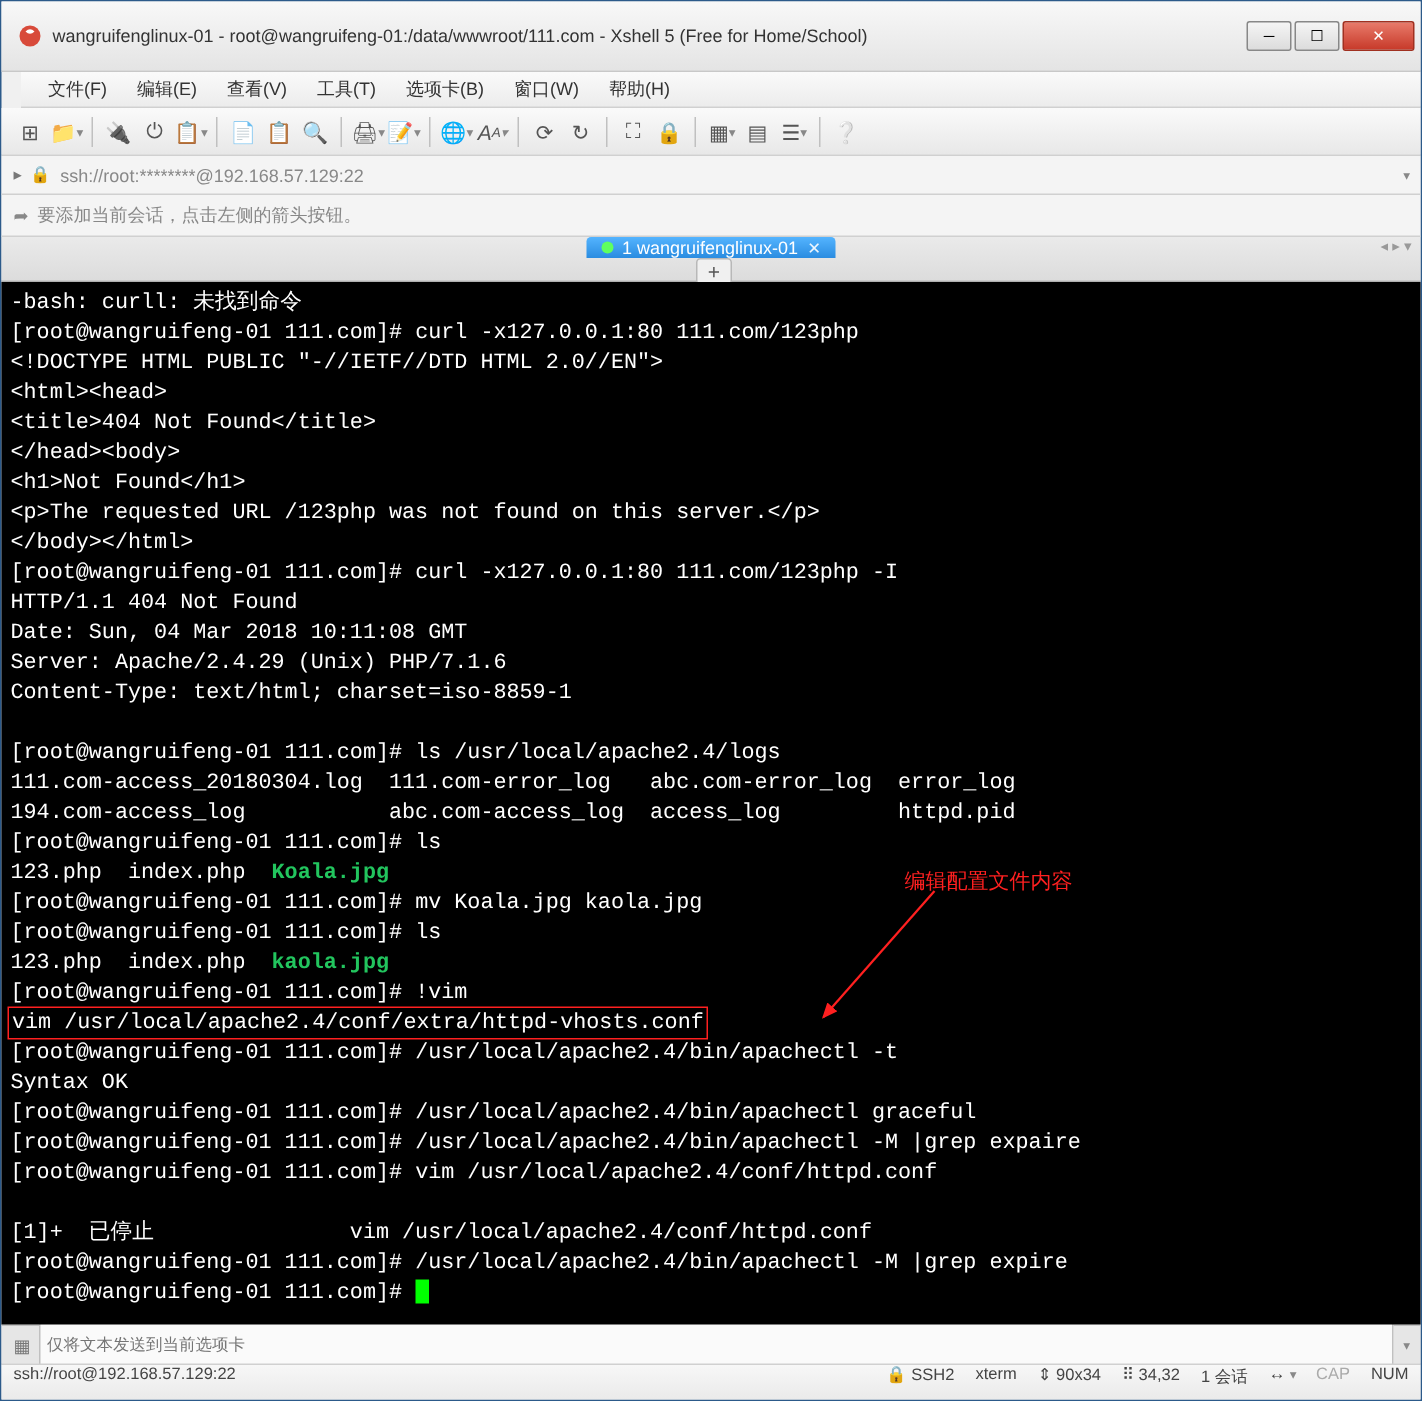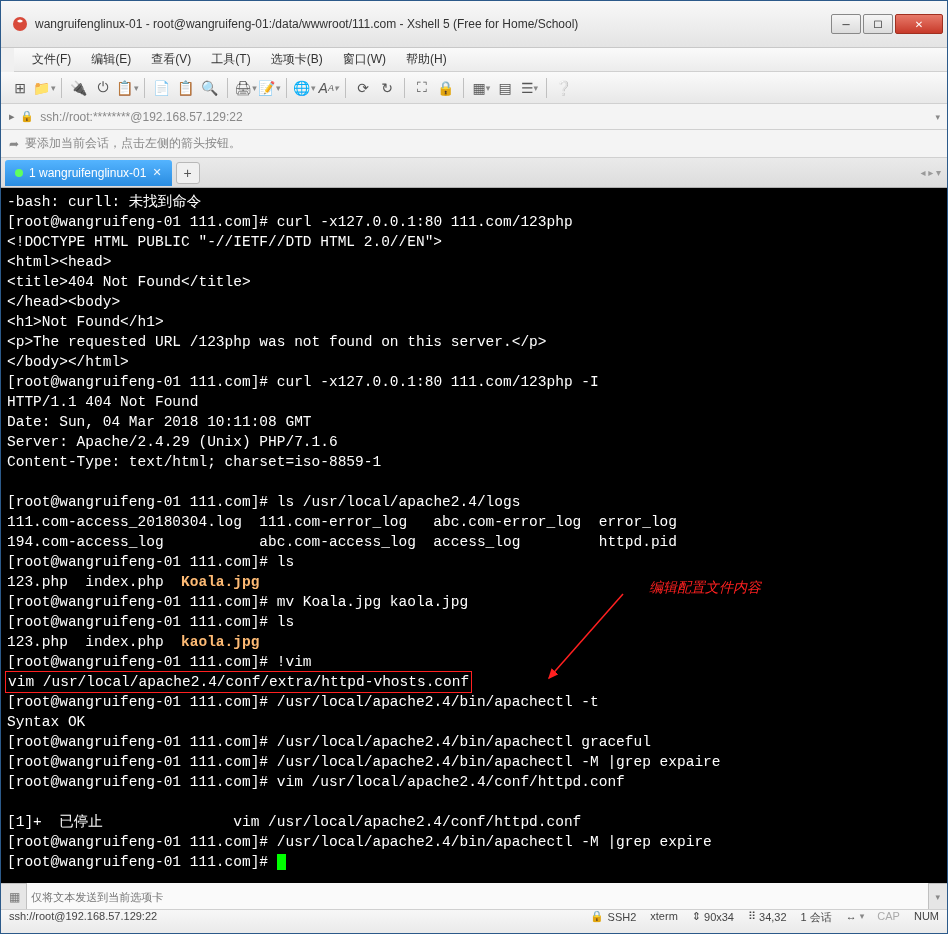--- a/index.html
+++ b/index.html
@@ -12,29 +12,29 @@
 .winbtn { width: 30px; height: 20px; border: 1px solid #888; background: linear-gradient(#f5f5f5,#dcdcdc); display: flex; align-items: center; justify-content: center; font-size: 10px; border-radius: 2px; margin-left: 2px; }
 .winbtn.close { width: 48px; background: linear-gradient(#e87a6a,#c73a2a); color: white; border-color: #a03020; }
 .menubar { height: 24px; background: linear-gradient(#fafafa,#ececec); display: flex; align-items: center; padding: 0 10px; border-bottom: 1px solid #d0d0d0; gap: 4px; margin-left: 13px; }
 .menubar .menu { padding: 3px 8px; color: #333; cursor: pointer; }
 .toolbar { height: 32px; background: linear-gradient(#fafafa,#e8e8e8); display: flex; align-items: center; padding: 0 8px; border-bottom: 1px solid #d0d0d0; gap: 2px; }
 .tb-btn { width: 22px; height: 22px; display: flex; align-items: center; justify-content: center; color: #555; font-size: 14px; border-radius: 3px; }
 .tb-sep { width: 1px; height: 20px; background: #c0c0c0; margin: 0 4px; }
 .addrbar { height: 26px; background: #f4f4f4; display: flex; align-items: center; padding: 0 8px; border-bottom: 1px solid #d0d0d0; gap: 6px; }
 .addrbar .addr { flex: 1; color: #888; font-size: 12px; }
 .hintbar { height: 28px; background: #f4f4f4; display: flex; align-items: center; padding: 0 8px; border-bottom: 1px solid #d0d0d0; gap: 6px; color: #888; }
-.tabbar { height: 30px; background: linear-gradient(#eaeaea,#dcdcdc); display: flex; align-items: center; padding: 0 4px; border-bottom: 1px solid #b0b0b0; position: relative; }
+.tabbar { height: 30px; background: linear-gradient(#eaeaea,#dcdcdc); display: flex; align-items: center; padding: 0 4px; border-bottom: 1px solid #b0b0b0; position: relative; flex-direction: column; }
 .tab { height: 26px; background: linear-gradient(#54b4ff,#2a8ce0); color: white; display: flex; align-items: center; padding: 0 10px; border-radius: 3px 3px 0 0; gap: 6px; font-size: 12px; }
 .tab .dot { width: 8px; height: 8px; background: #5fff5f; border-radius: 50%; }
 .tab .x { font-size: 11px; opacity: .9; }
 .tab-add { width: 24px; height: 22px; background: #f0f0f0; border: 1px solid #b8b8b8; margin-left: 4px; display:flex; align-items:center; justify-content:center; font-size: 14px; color:#555; border-radius:3px; }
 .tabbar .nav-arrows { position:absolute; right:6px; display:flex; gap:2px; color:#999; font-size:10px; }
 .terminal { flex: 1; background: #000; color: #fff; font-family: "Consolas","Courier New",monospace; font-size: 14.5px; line-height: 20px; padding: 4px 6px; overflow: hidden; white-space: pre; position: relative; }
 .prompt-host { color: #fff; }
-.magenta { color: #fdba74; font-weight: bold; }
+.magenta { color: #22c55e; font-weight: bold; }
 .boxed { border: 1px solid #ff2020; display: inline-block; padding: 0 2px; margin: -1px -2px; }
 .cursor { display: inline-block; width: 9px; height: 16px; background: #00ff00; vertical-align: middle; }
 .annotation { position: absolute; color: #ff2020; font-family: "Microsoft YaHei", sans-serif; font-size: 14px; }
 .arrow-svg { position: absolute; pointer-events: none; }
 .footer-input { height: 26px; background: #e6e6e6; display:flex; align-items:center; padding:0 8px; border-top:1px solid #c0c0c0; gap:6px; }
 .footer-input input { flex:1; border:1px solid #c0c0c0; height:34px; padding:0 4px; font-size:11px; color:#888; background:#fafafa; }
 .statusbar { height: 24px; background: linear-gradient(#f7f7f7,#eaeaea); display:flex; align-items:flex-start; padding:0 8px; border-top:1px solid #d0d0d0; font-size:11px; color:#444; gap:14px; }
 .statusbar .sp { flex:1; }
 .status-item { display:flex; align-items:center; gap:3px; }
 .lock-ico { font-size: 11px; color:#777; }
@@ -158,21 +158,21 @@
 <span class="prompt-host">[root@wangruifeng-01 111.com]# </span><span>/usr/local/apache2.4/bin/apachectl -M |grep expire</span>
 <span class="prompt-host">[root@wangruifeng-01 111.com]# </span><span class="cursor"></span>
 <svg class="arrow-svg" style="left:542px; top:400px;" width="90" height="100">
         <defs>
           <marker id="ah" markerWidth="8" markerHeight="8" refX="6" refY="3" orient="auto">
             <path d="M0,0 L7,3 L0,6 Z" fill="#ff2020"></path>
           </marker>
         </defs>
         <line x1="80" y1="6" x2="6" y2="90" stroke="#ff2020" stroke-width="1.5" marker-end="url(#ah)"></line>
       </svg>
-<div class="annotation" style="left:648px; top:389px;font-style:italic;">编辑配置文件内容</div>
+<div class="annotation" style="left:602px; top:389px;">编辑配置文件内容</div>
 </div>
 
   <div class="footer-input">
     <span style="color:#777">▦</span>
     <input placeholder="仅将文本发送到当前选项卡" style="">
     <span class="carets">▾</span>
   </div>
 
   <div class="statusbar">
     <span class="status-item">ssh://root@192.168.57.129:22</span>

